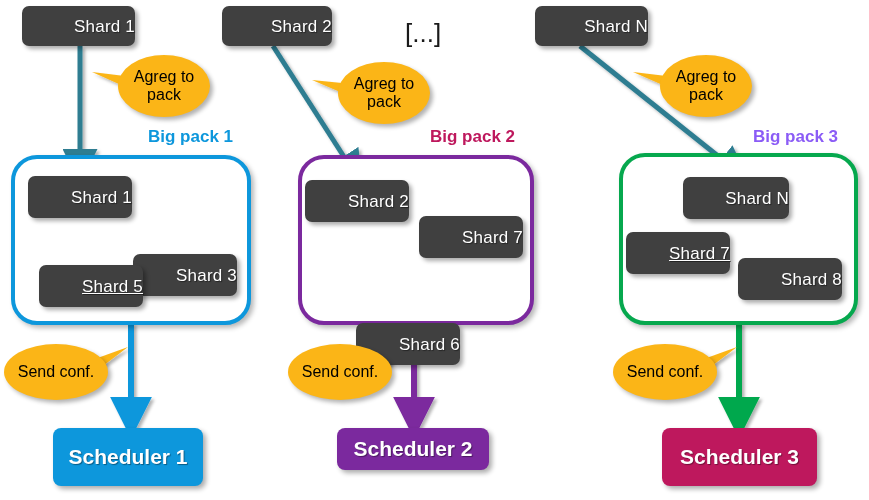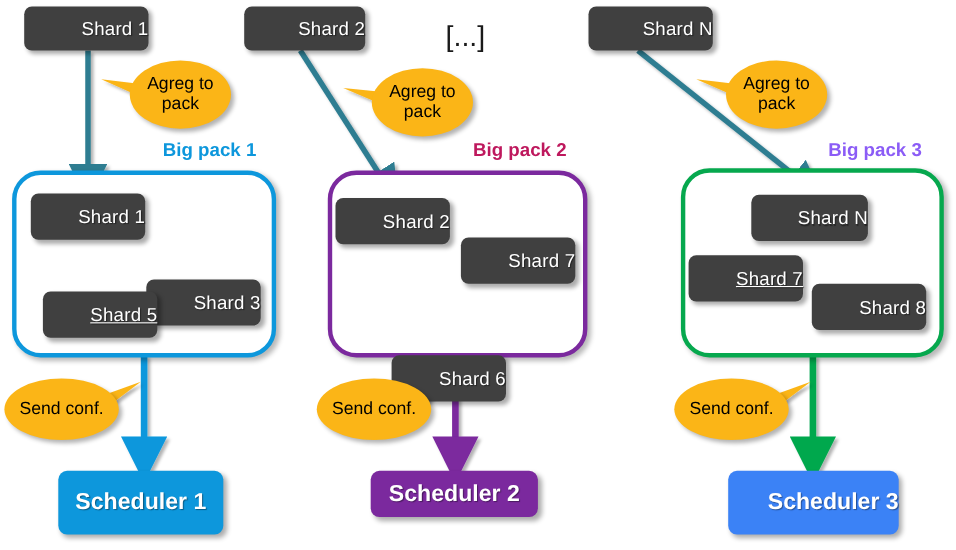--- a/index.html
+++ b/index.html
@@ -78,21 +78,21 @@
     align-items: center;
     justify-content: center;
     box-shadow: 3px 3px 5px rgba(0,0,0,0.33);
     text-shadow: 1px 1px 1px rgba(0,0,0,0.4);
     white-space: nowrap;
     box-sizing: border-box;
     font-weight: bold;
   }
   .scheduler.blue   { background: #0D97DC; }
   .scheduler.purple { background: #7B299E; }
-  .scheduler.green  { background: #3b82f6; justify-content: flex-end; }
+  .scheduler.green  { background: #be185d; }
 
   
   .callout {
     position: absolute;
     background: #FBB517;
     border-radius: 50%;
     display: flex;
     align-items: center;
     justify-content: center;
     text-align: center;

